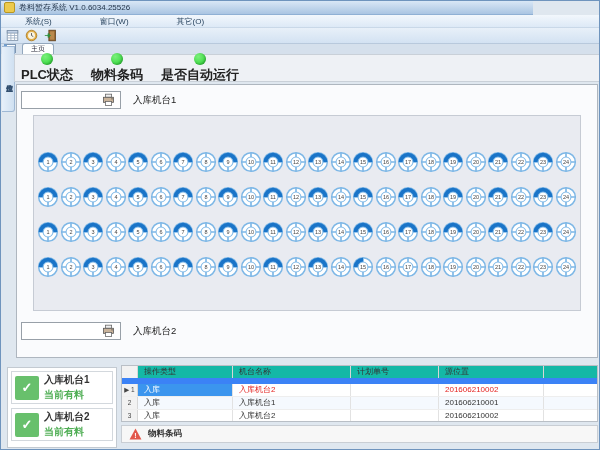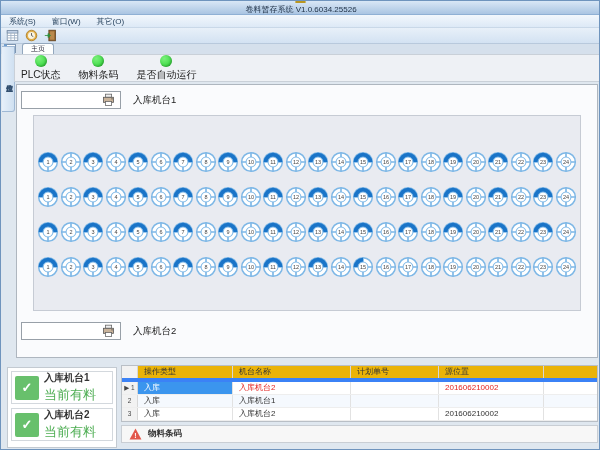--- a/index.html
+++ b/index.html
@@ -1,68 +1,68 @@
 <!DOCTYPE html>
 <html><head>
 <meta charset="utf-8">
 <style>
   html,body{margin:0;padding:0;}
   body{font-family:"Liberation Sans",sans-serif;background:#b7cfe6;}
   .window{position:relative;width:600px;height:450px;box-sizing:border-box;border:1px solid #6f94bd;background:#dfe7ef;overflow:hidden;}
 
   
-  .titlebar{position:absolute;left:0;top:0;width:600px;height:13px;background:linear-gradient(180deg,#d9e7f6,#aac5e2);border-bottom:1px solid #8fb0d4;display:flex;align-items:center;flex-direction:column;}
+  .titlebar{position:absolute;left:0;top:0;width:532px;height:13px;background:linear-gradient(180deg,#d9e7f6,#aac5e2);border-bottom:1px solid #8fb0d4;display:flex;align-items:center;}
   .app-icon{width:9px;height:9px;margin:0 4px 0 3px;background:#ecca4e;border:1px solid #b99722;border-radius:2px;}
   .title-text{font-size:8px;color:#1d2f45;line-height:13px;}
 
   
   .menubar{position:absolute;left:0;top:14px;width:600px;height:12px;background:linear-gradient(180deg,#f2f7fc,#dde9f6);display:flex;align-items:center;border-bottom:1px solid #c9d8e8;}
-  .menu-item{font-size:8px;color:#1f3b57;padding:0 8px;cursor:default;}
+  .menu-item{font-size:8px;color:#1f3b57;padding:0 24px;cursor:default;}
 
   
   .toolbar{position:absolute;left:0;top:27px;width:600px;height:15px;background:linear-gradient(180deg,#e8f0f9,#d3e2f2);display:flex;align-items:center;border-bottom:1px solid #b8c9dc;}
   .tool-btn{width:15px;height:13px;margin-left:4px;display:flex;align-items:center;justify-content:center;}
 
   
   .tabstrip{position:absolute;left:0;top:43px;width:600px;height:10px;background:#d5e0ec;display:flex;align-items:flex-end;}
   .dock-icon{width:8px;height:7px;margin:0 6px 1px 3px;background:#fff;border:1px solid #7d96b2;border-left:3px solid #6d9fd4;}
   .tab{height:10px;padding:0 8px;background:#fdfefe;border:1px solid #92a7bd;border-bottom:none;border-radius:3px 3px 0 0;font-size:7px;line-height:10px;color:#223;}
 
   
   .side-tab{position:absolute;left:1px;top:45px;width:12px;height:64px;background:linear-gradient(90deg,#e7f0fa,#cfe0f1);border:1px solid #9fb8d4;border-left:none;border-radius:0 0 3px 0;writing-mode:vertical-rl;text-orientation:upright;font-size:7px;color:#2d4a6b;text-align:center;letter-spacing:0px;overflow:hidden;}
 
   
   .status-row{position:absolute;left:13px;top:53px;width:586px;height:28px;background:#eef1f5;border:1px solid #c9d0d8;border-right:none;display:flex;align-items:center;padding-left:6px;box-sizing:border-box;}
   .status-item{display:flex;flex-direction:column;align-items:center;margin-right:18px;}
   .lamp{width:12px;height:12px;border-radius:50%;margin-bottom:1px;box-shadow:inset -1px -1px 2px rgba(0,0,0,.25);}
-  .status-label{font-size:10px;font-weight:normal;color:#222;}
+  .status-label{font-size:13px;font-weight:bold;color:#222;}
 
   
   .main-panel{position:absolute;left:15px;top:83px;width:582px;height:274px;background:#fafbfd;border:1px solid #aeb6bf;box-sizing:border-box;}
   .machine-header{position:absolute;left:4px;display:flex;align-items:center;height:20px;}
   .mh1{top:5px;} .mh2{top:236px;}
   .printer-box{width:100px;height:18px;border:1px solid #98a0a8;background:#fff;display:flex;align-items:center;justify-content:flex-end;padding-right:4px;box-sizing:border-box;}
   .machine-label{margin-left:12px;font-size:9.5px;color:#222;}
 
   .grid-box{position:absolute;left:16px;top:30px;width:548px;height:196px;background:#e9ebf1;border:1px solid #c6cbd4;box-sizing:border-box;overflow:hidden;}
   .circle-row{display:flex;justify-content:space-between;height:22px;margin:13px 3px 0 3px;}
   .circle-row:first-child{margin-top:35px;}
 
   
   .stations-panel{position:absolute;left:6px;top:366px;width:110px;height:81px;background:#fff;border:1px solid #c3cad1;box-sizing:border-box;padding:3px;}
   .station-card{display:flex;align-items:center;border:1px solid #d3d8dd;background:#fff;height:33px;margin-bottom:4px;padding:0 3px;box-sizing:border-box;}
   .check-icon{width:24px;height:24px;background:#68c06c;border-radius:2px;color:#fff;font-size:13px;font-weight:bold;display:flex;align-items:center;justify-content:center;flex:0 0 24px;}
   .station-text{margin-left:5px;}
   .station-name{font-size:10px;font-weight:bold;color:#333;}
-  .station-status{font-size:13px;color:#4fae54;margin-top:1px;}
+  .station-status{font-size:10px;color:#4fae54;margin-top:1px;font-weight:bold;}
 
   
   .table-panel{position:absolute;left:120px;top:364px;width:477px;height:57px;background:#fff;border:1px solid #b9bfc6;box-sizing:border-box;overflow:hidden;}
   .tr{display:flex;height:12px;line-height:12px;font-size:8px;color:#333;}
-  .thead{background:#eab308;border-bottom:4px solid #3b82f6;}
+  .thead{background:#14b8a6;border-bottom:6px solid #3b82f6;}
   .th,.td{box-sizing:border-box;border-right:1px solid #e2e2e2;padding-left:6px;white-space:nowrap;overflow:hidden;}
   .th{border-right:1px solid #d7d7d7;color:#333;}
   .rowhdr{flex:0 0 15px;background:#f2f2f2;border-right:1px solid #d7d7d7;font-size:6.5px;text-align:center;padding:0;color:#444;}
   .tr>*:nth-child(2){flex:0 0 95px;}
   .tr>*:nth-child(3){flex:0 0 118px;}
   .tr>*:nth-child(4){flex:0 0 88px;}
   .tr>*:nth-child(5){flex:0 0 105px;}
   .tr>*:nth-child(6){flex:1 1 auto;border-right:none;}
   .tbody .tr:nth-child(even){background:#f5f9fe;}
   .tbody .tr{border-bottom:1px solid #eee;}
@@ -824,20 +824,21 @@
           <div class="td red">入库机台2</div>
           <div class="td"></div>
           <div class="td red">201606210002</div>
           <div class="td"></div>
         </div>
         <div class="tr">
           <div class="rowhdr">2</div>
           <div class="td">入库</div>
           <div class="td">入库机台1</div>
           <div class="td"></div>
+          <div class="td">201606210001</div>
           <div class="td"></div>
         </div>
         <div class="tr">
           <div class="rowhdr">3</div>
           <div class="td">入库</div>
           <div class="td">入库机台2</div>
           <div class="td"></div>
           <div class="td">201606210002</div>
           <div class="td"></div>
         </div>

